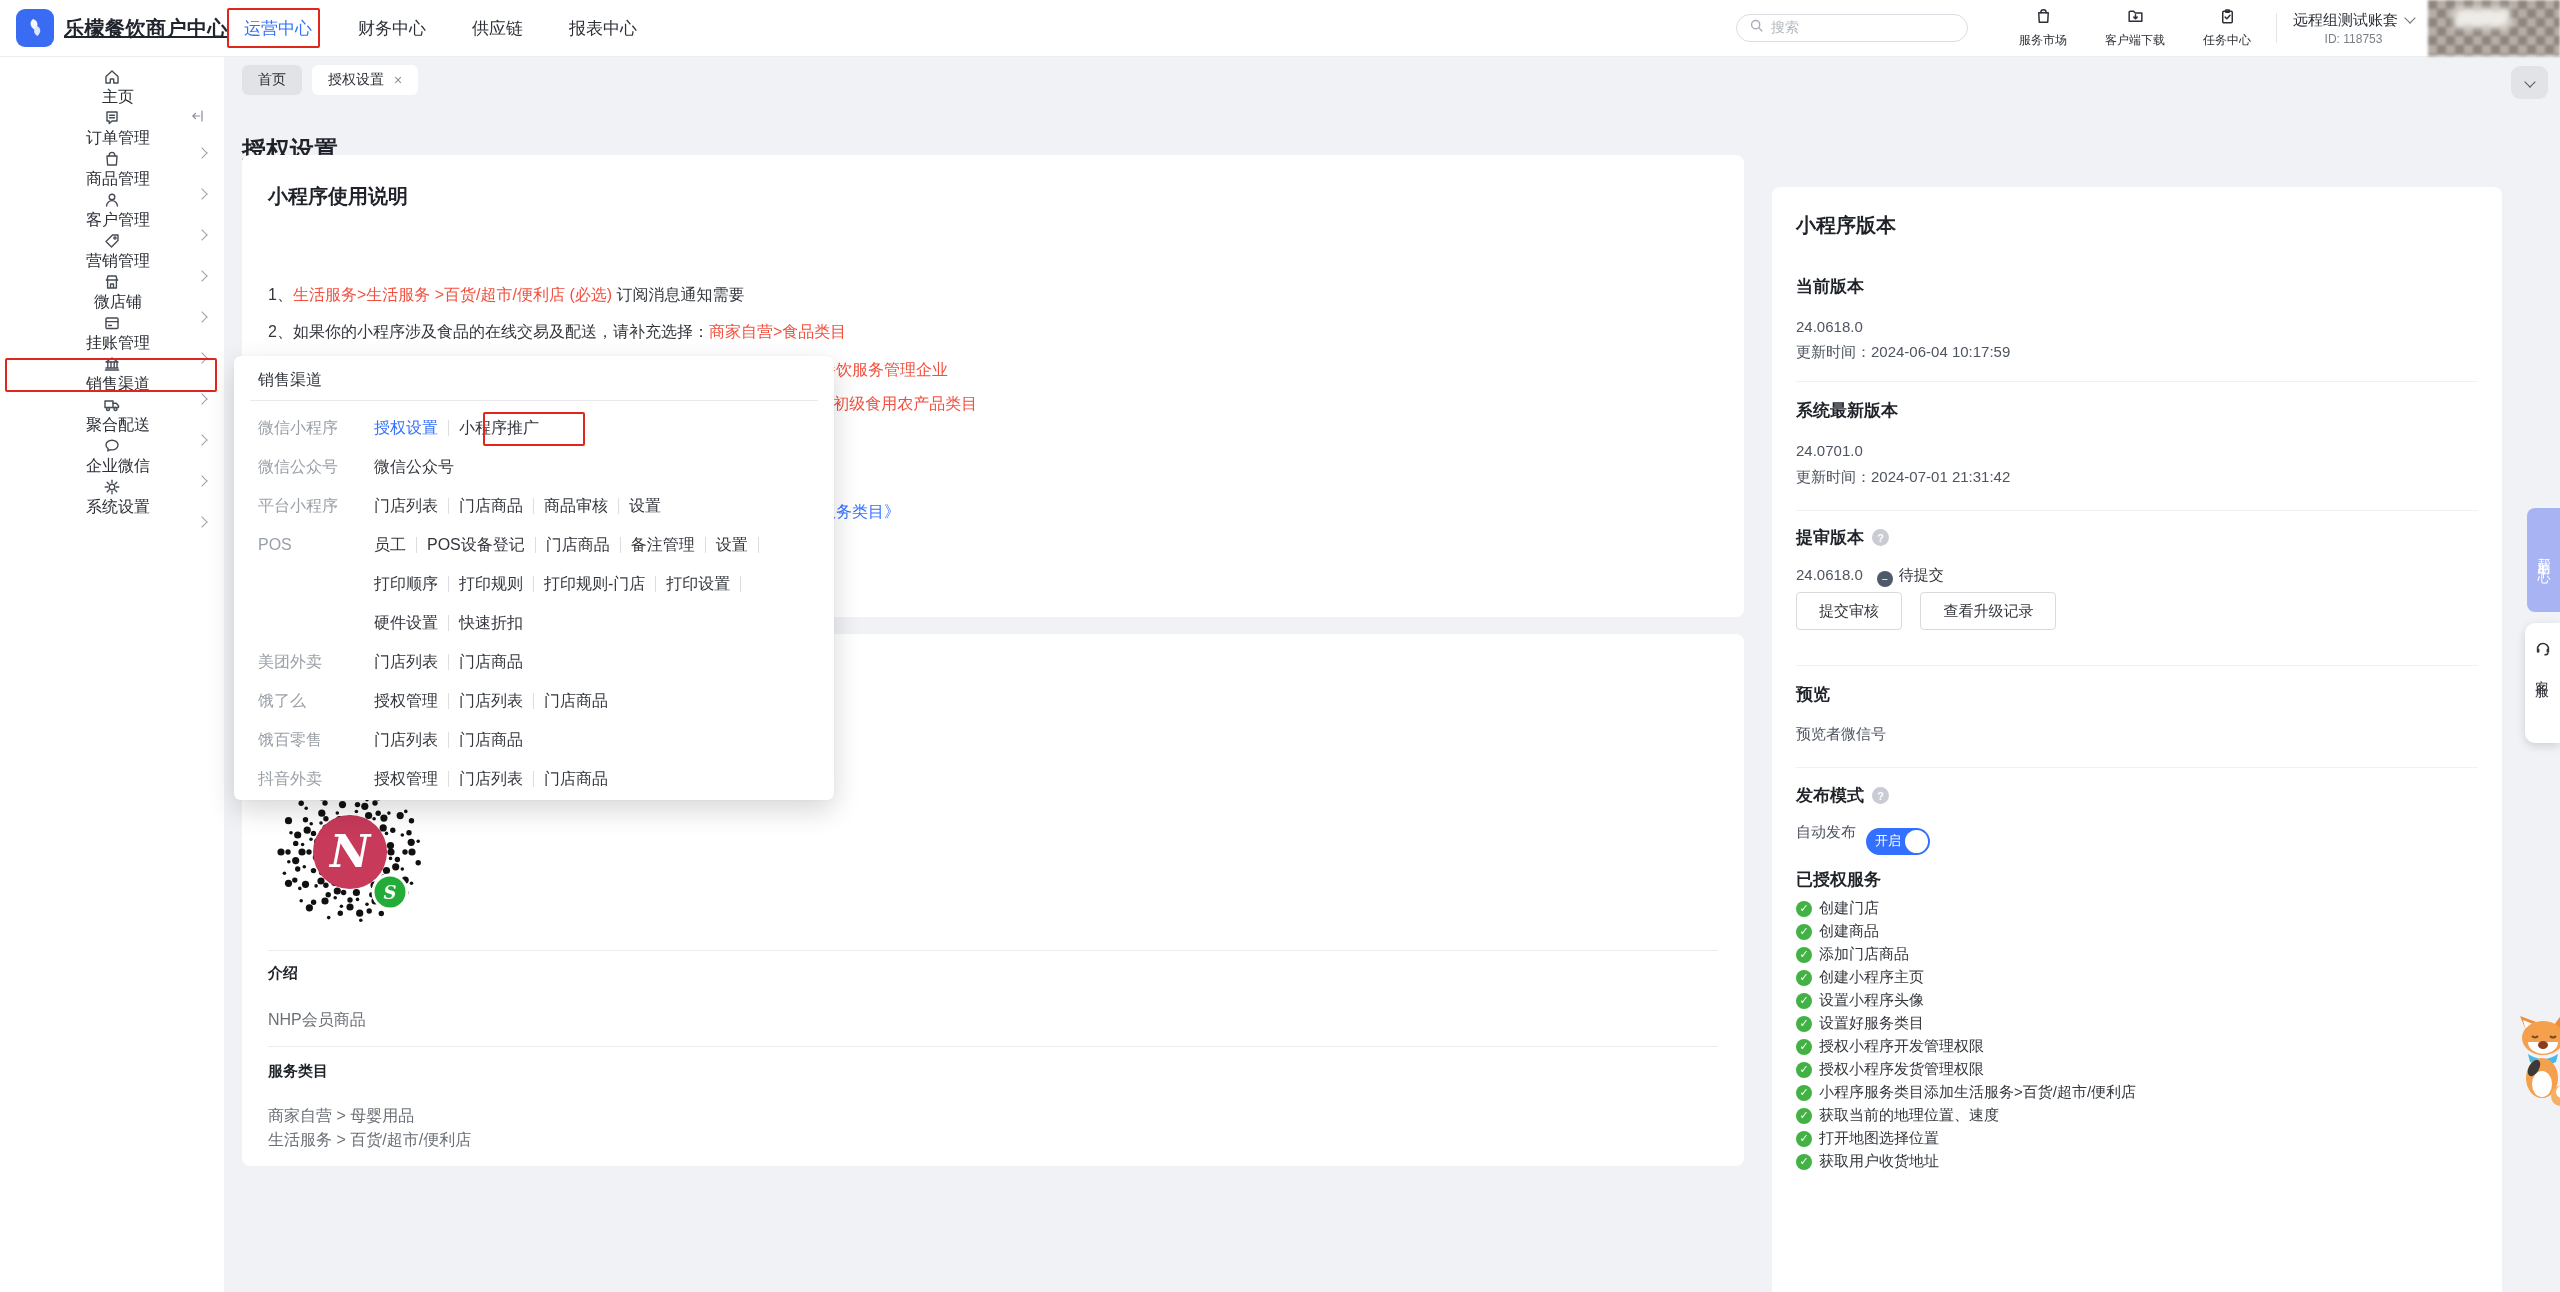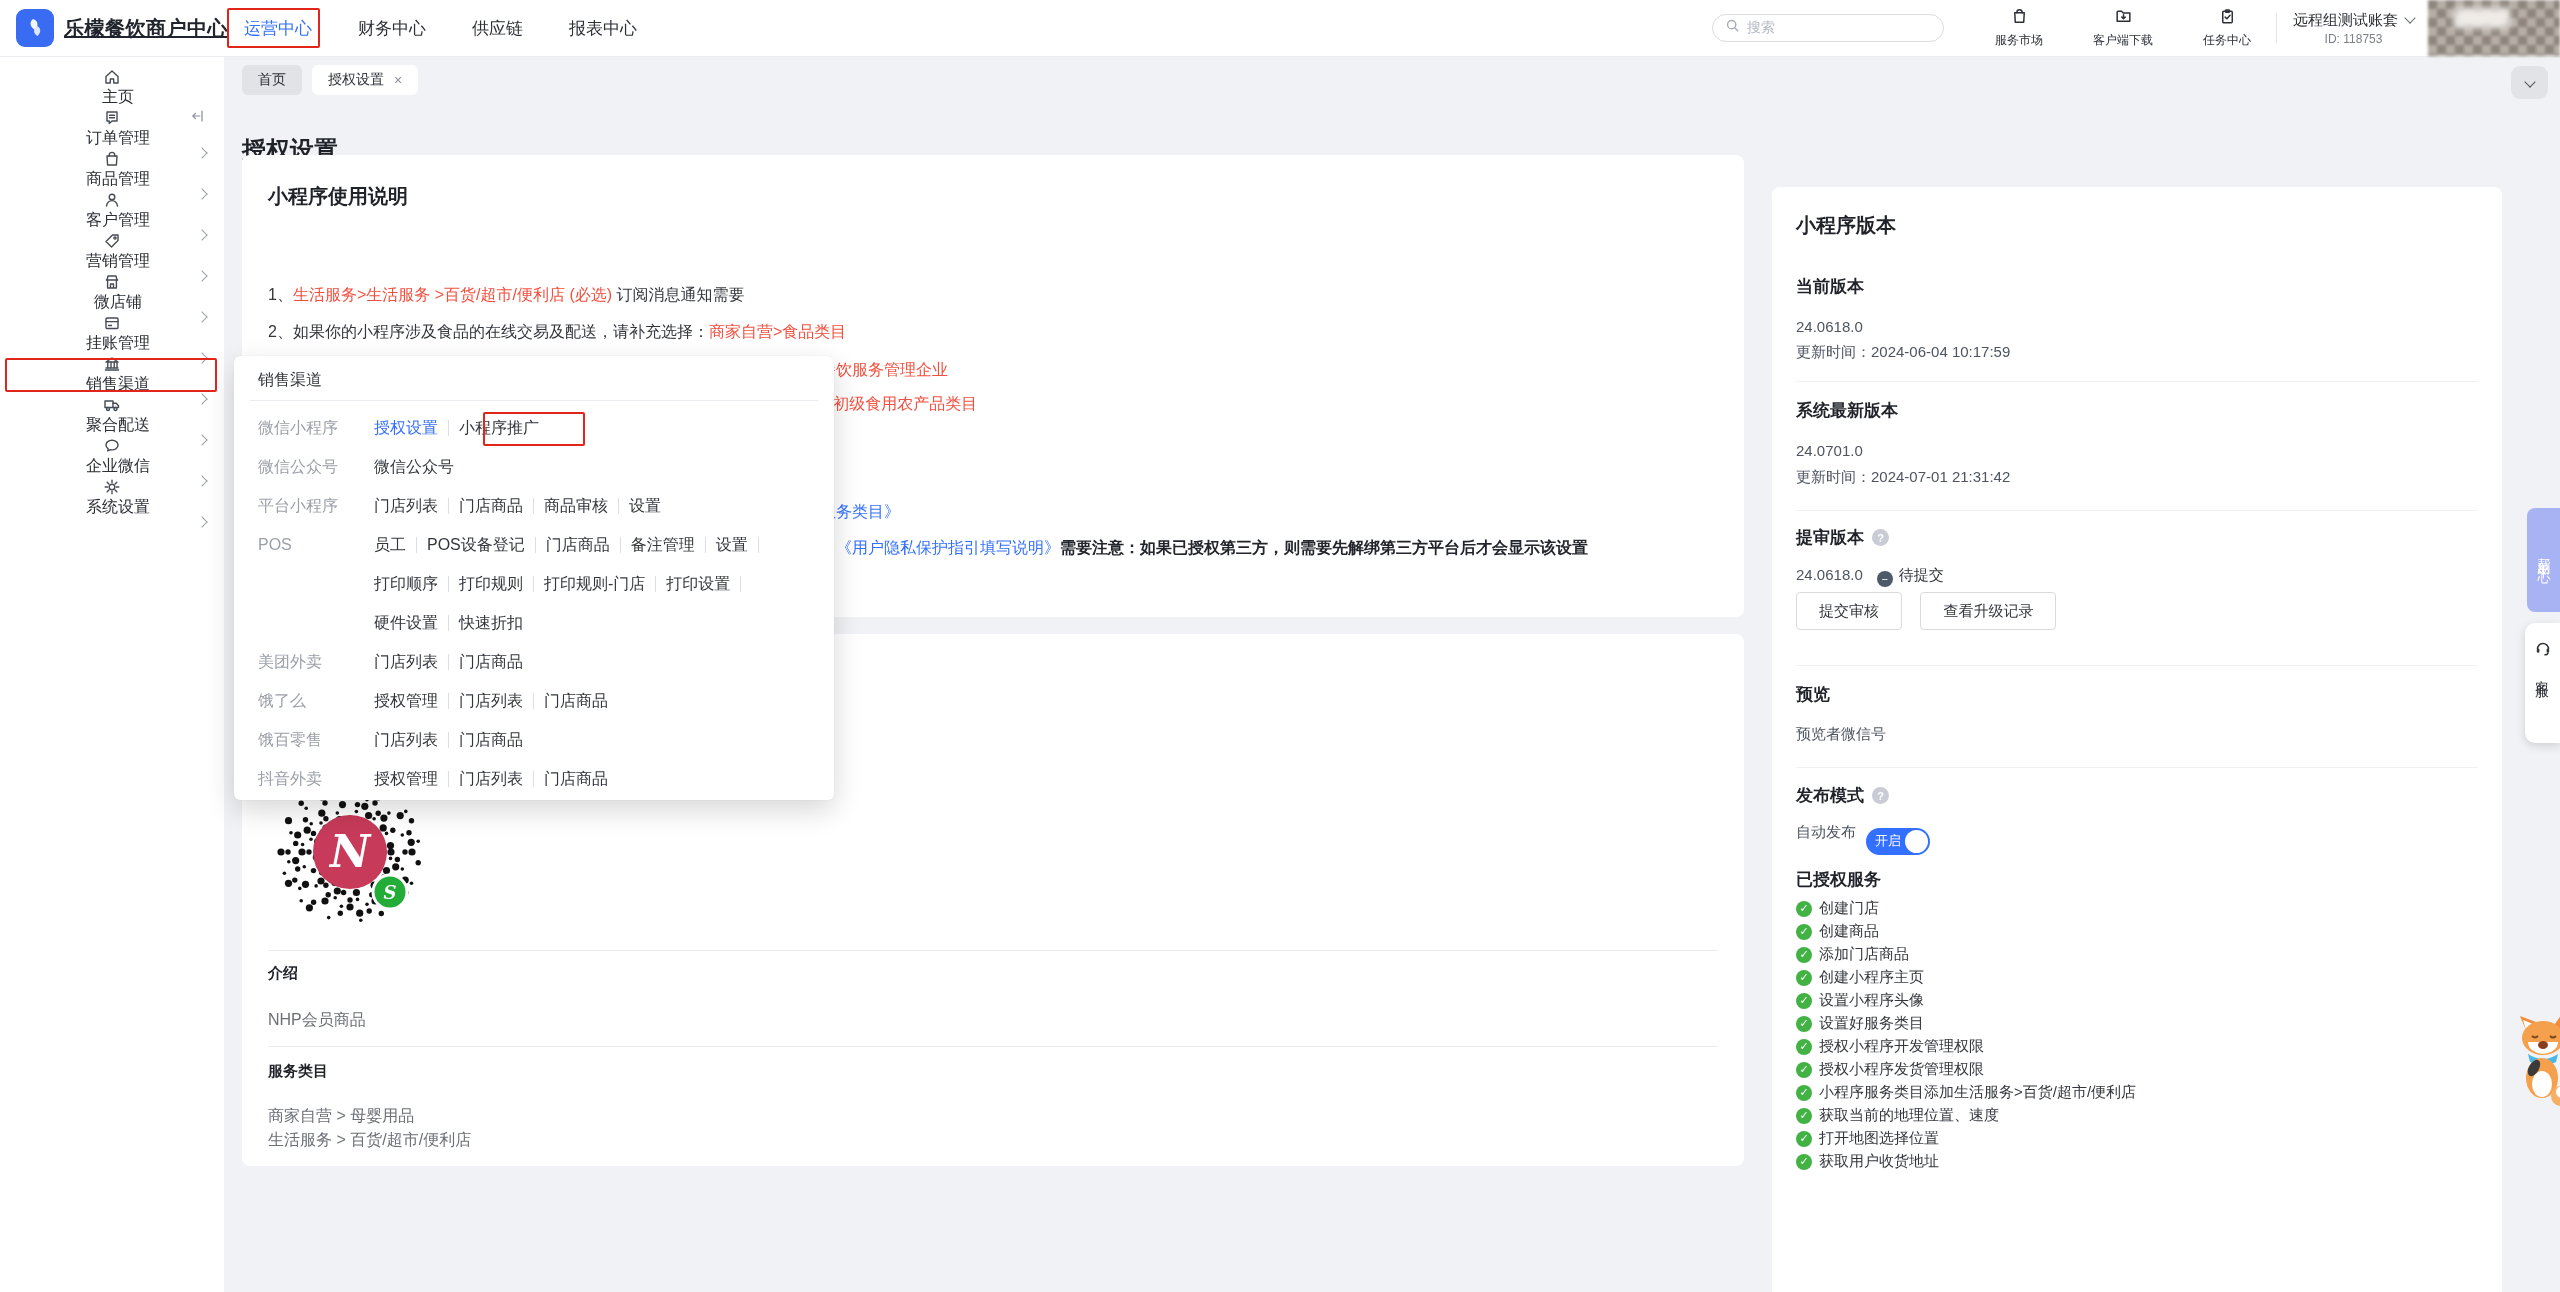--- a/index.html
+++ b/index.html
@@ -13,21 +13,21 @@
   .logo{width:38px;height:38px;margin-left:16px;border-radius:9px;background:#3a6cf3;flex:0 0 auto;
     display:flex;align-items:center;justify-content:center;}
   .brand{font-size:20px;font-weight:bold;color:#20242c;margin-left:10px;letter-spacing:.5px;text-decoration:underline;}
   .nav{display:flex;align-items:center;margin-left:14px;gap:42px;}
   .nav-item{font-size:17px;color:#2b2f36;cursor:pointer;padding:4px 2px;}
   .nav-item.active{color:#3370ff;}
   .hdr-right{display:flex;align-items:center;margin-left:auto;margin-right:146px;gap:0;}
   .search{width:232px;height:28px;border:1px solid #d9dce1;border-radius:15px;display:flex;
     align-items:center;padding:0 12px;color:#b4b9c2;background:#fff;}
   .search .ph{font-size:14px;margin-left:6px;}
-  .qa{display:flex;align-items:flex-start;gap:22px;margin-left:34px;}
+  .qa{display:flex;align-items:flex-start;gap:10px;margin-left:34px;}
   .qa-item{width:82px;display:flex;flex-direction:column;align-items:center;gap:2px;cursor:pointer;color:#2b2f36;}
   .qa-item .lbl{font-size:12px;}
   .vdiv{width:1px;height:30px;background:#e3e5e9;margin:0 16px 0 8px;}
   .account{display:flex;flex-direction:column;align-items:center;cursor:pointer;}
   .acc-name{font-size:15px;color:#2b2f36;display:flex;align-items:center;gap:8px;}
   .acc-id{font-size:12px;color:#7a7f88;margin-top:2px;}
   .chev-dn{width:8px;height:8px;border-right:1.6px solid #6a6f78;border-bottom:1.6px solid #6a6f78;
     transform:rotate(45deg);margin-top:-4px;}
   .avatar-mosaic{position:absolute;right:0;top:0;width:132px;height:56px;overflow:hidden;
     background:repeating-conic-gradient(#b6aea6 0% 25%,#8e867e 0% 50%) 0 0/18px 18px;filter:blur(1.5px);}
@@ -348,23 +348,20 @@
     <div class="cu-title">小程序使用说明</div>
     <div class="cu-line" style="top:130px;">
       <span>1、</span><span class="red">生活服务&gt;生活服务 &gt;百货/超市/便利店 (必选)</span><span> 订阅消息通知需要</span>
     </div>
     <div class="cu-line" style="top:167px;">
       <span>2、如果你的小程序涉及食品的在线交易及配送，请补充选择：</span><span class="red">商家自营&gt;食品类目</span>
     </div>
     <div class="cu-line red" style="top:205px;left:578px;">餐饮服务管理企业</div>
     <div class="cu-line red" style="top:239px;left:582px;">&gt;初级食用农产品类目</div>
     <div class="cu-line blue" style="top:347px;left:578px;">服务类目》</div>
-    <div class="cu-line" style="top:383px;left:594px;">
-      <span class="blue">《用户隐私保护指引填写说明》</span><span class="semib">需要注意：如果已授权第三方，则需要先解绑第三方平台后才会显示该设置</span>
-    </div>
   </section>
 
   <section class="card card-info">
     <div class="qr-wrap">
       <svg id="qr-svg" width="148" height="148" viewBox="0 0 148 148">
           <circle cx="108.0" cy="74.0" r="2.7" fill="#111"></circle>
           <circle cx="115.0" cy="74.0" r="3.6" fill="#111"></circle>
           <circle cx="129.0" cy="74.0" r="2.7" fill="#111"></circle>
           <circle cx="136.0" cy="74.0" r="3.6" fill="#111"></circle>
           <circle cx="114.5" cy="80.4" r="1.8" fill="#111"></circle>

